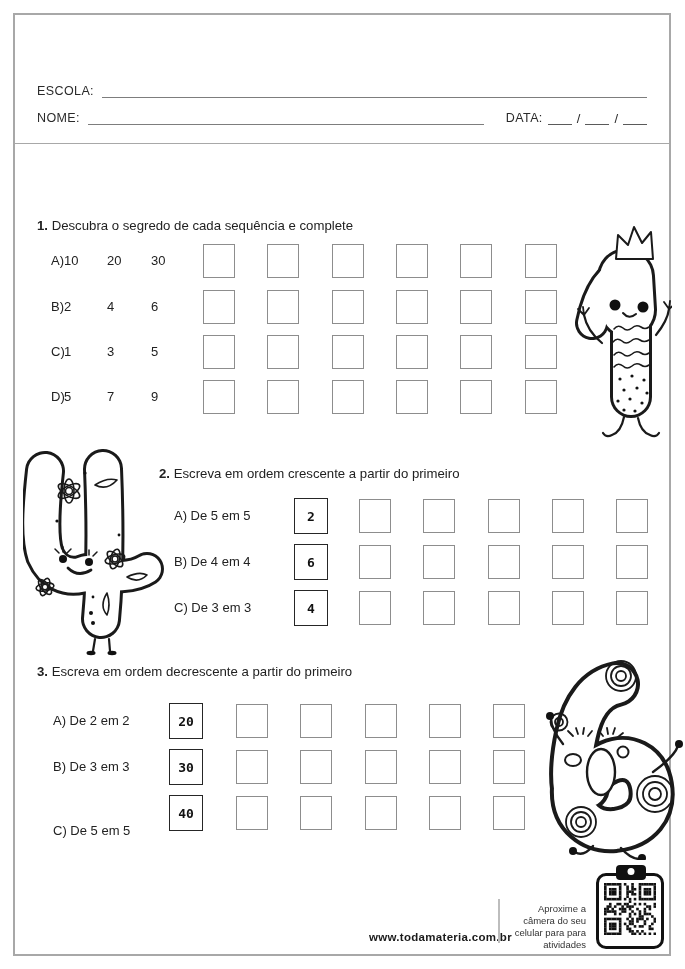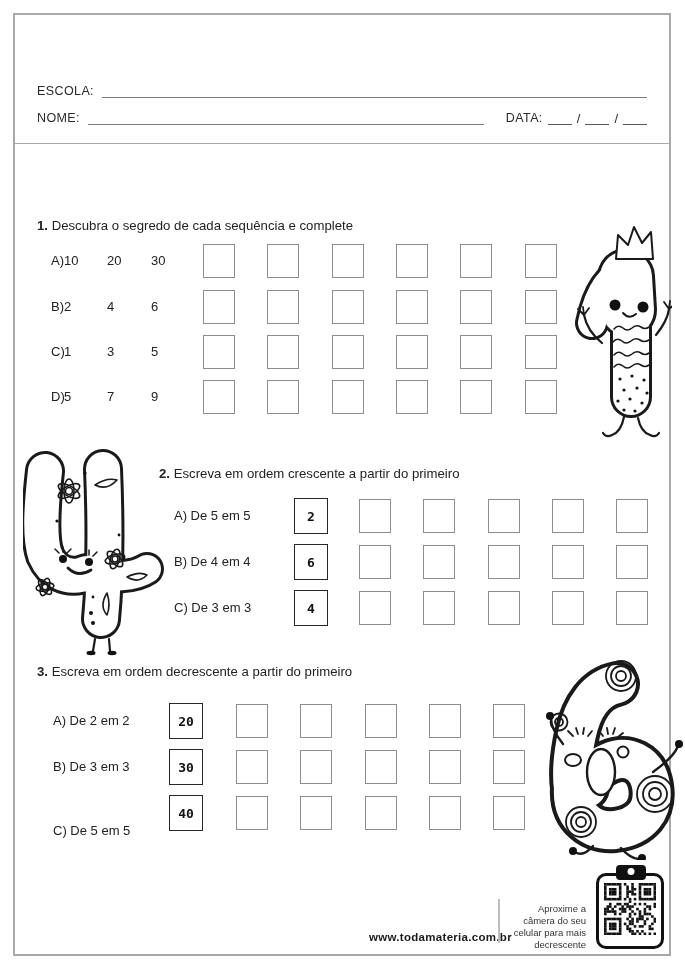--- a/index.html
+++ b/index.html
@@ -307,21 +307,21 @@
 
       <path d="M58,186 C52,193 46,196 40,192" stroke-width="2.4"></path>
       <circle cx="38" cy="191" r="4" fill="#111" stroke="none"></circle>
       <path d="M86,188 C92,195 99,199 105,199" stroke-width="2.4"></path>
       <circle cx="107" cy="198" r="4" fill="#111" stroke="none"></circle>
     </g>
   </svg>
 
   <div class="site">www.todamateria.com.br</div>
   <div class="foot-divider"></div>
-  <div class="qr-note">Aproxime a câmera do seu celular para mais decrescente</div>
+  <div class="qr-note">Aproxime a câmera do seu celular para para atividades</div>
   <div class="clipboard">
     <div class="qr-clip"></div>
     <div class="qr-frame">
       <svg class="qr-svg" id="qr" width="52" height="52" viewBox="0 0 21 21">
           <rect x="0" y="0" width="1.05" height="1.05" fill="#111"></rect>
           <rect x="1" y="0" width="1.05" height="1.05" fill="#111"></rect>
           <rect x="2" y="0" width="1.05" height="1.05" fill="#111"></rect>
           <rect x="3" y="0" width="1.05" height="1.05" fill="#111"></rect>
           <rect x="4" y="0" width="1.05" height="1.05" fill="#111"></rect>
           <rect x="5" y="0" width="1.05" height="1.05" fill="#111"></rect>

